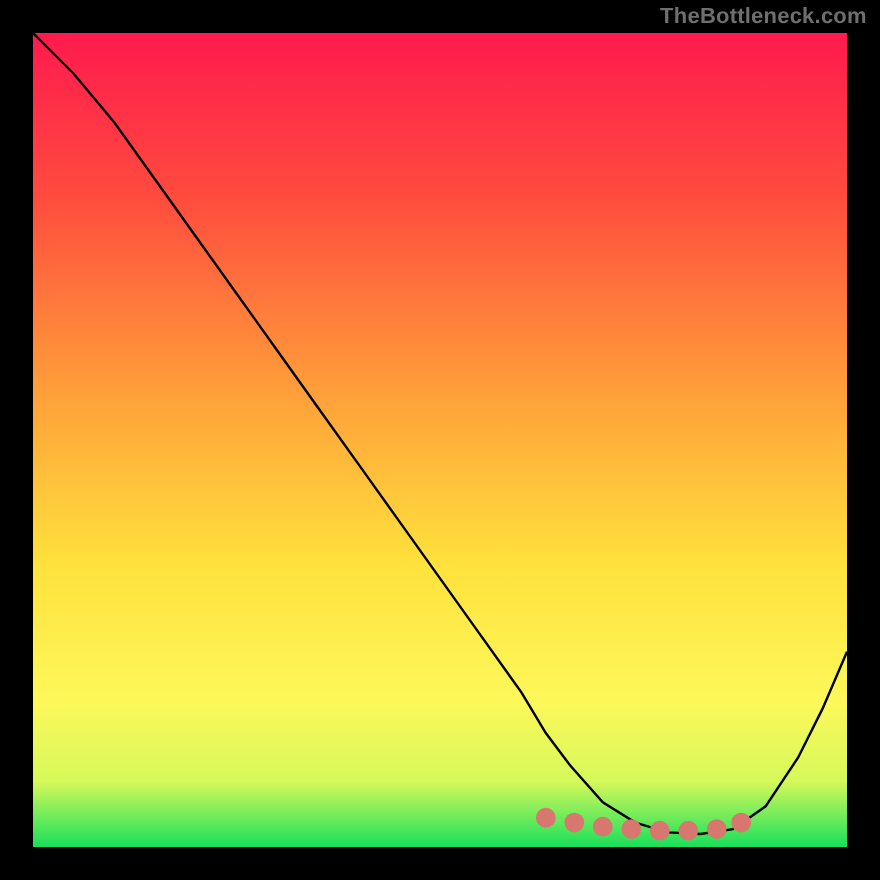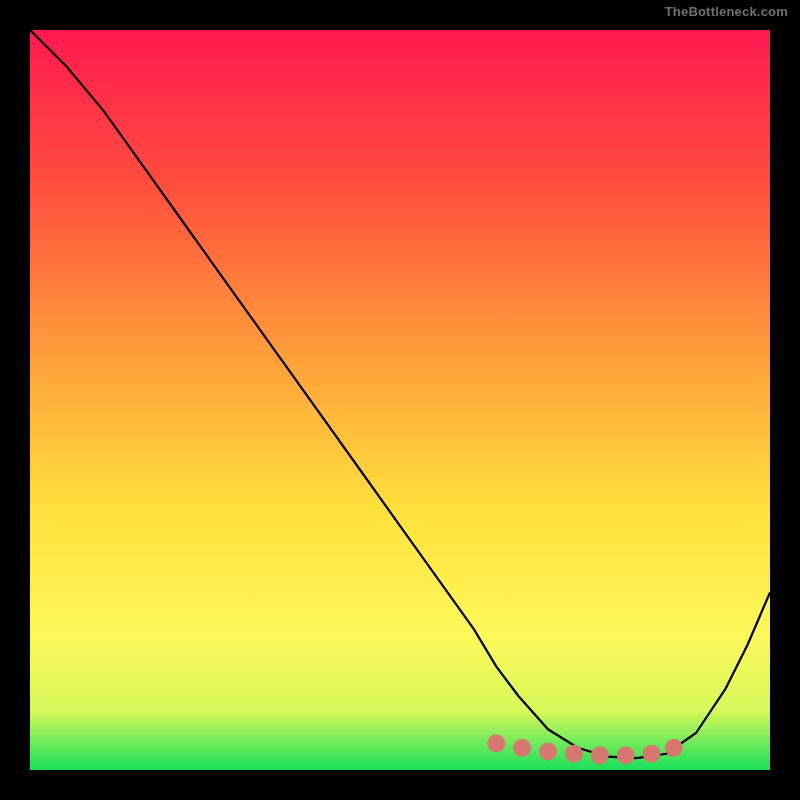--- a/index.html
+++ b/index.html
@@ -8,21 +8,21 @@
     position: relative;
     width: 800px;
     height: 800px;
     background: #000;
   }
   .watermark {
     position: absolute;
     top: 4px;
     right: 12px;
     font-family: Arial, sans-serif;
-    font-size: 13px;
+    font-size: 20px;
     font-weight: bold;
     color: #6f6f6f;
     letter-spacing: 0.2px;
   }
   .plot-area {
     position: absolute;
     left: 30px;
     top: 30px;
     width: 740px;
     height: 740px;

